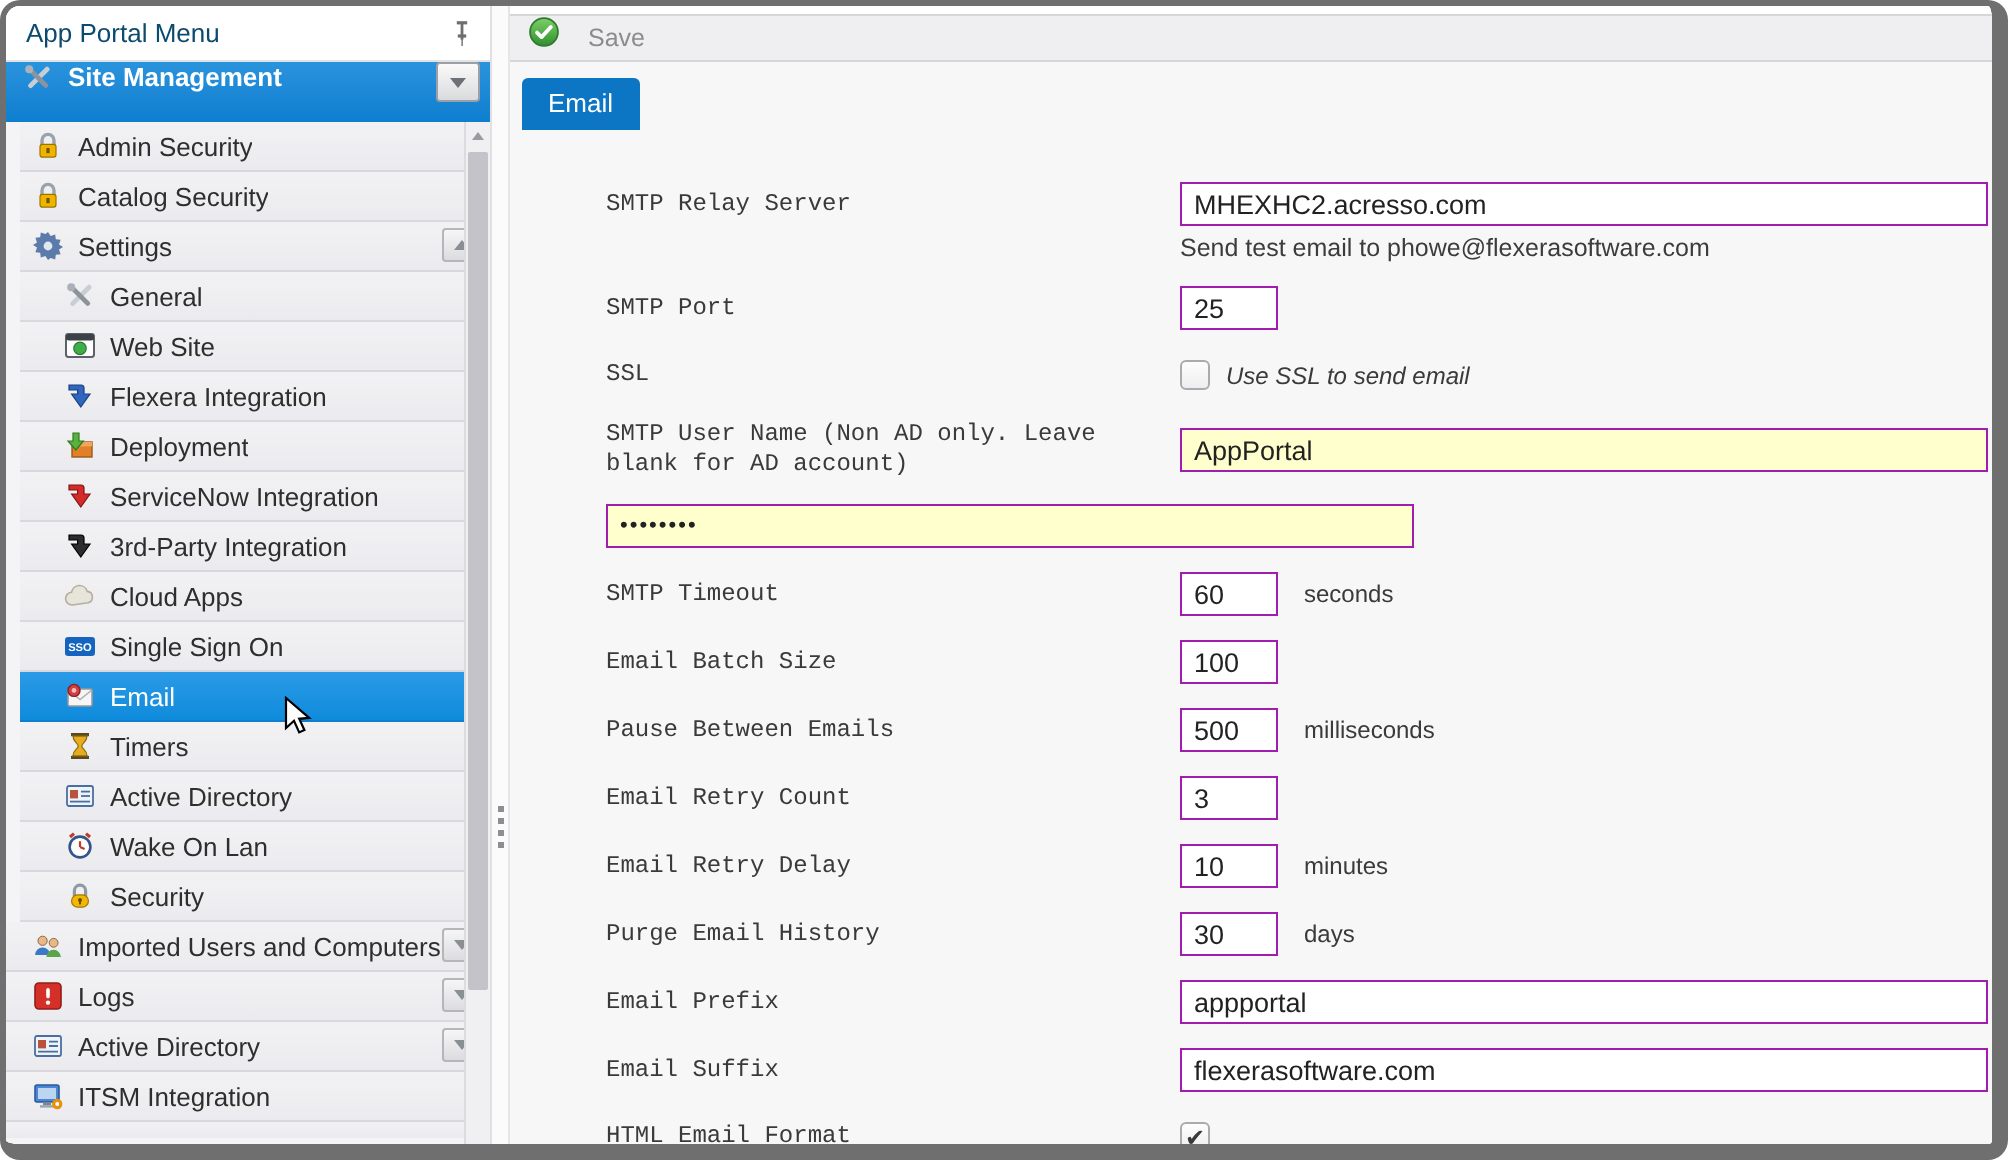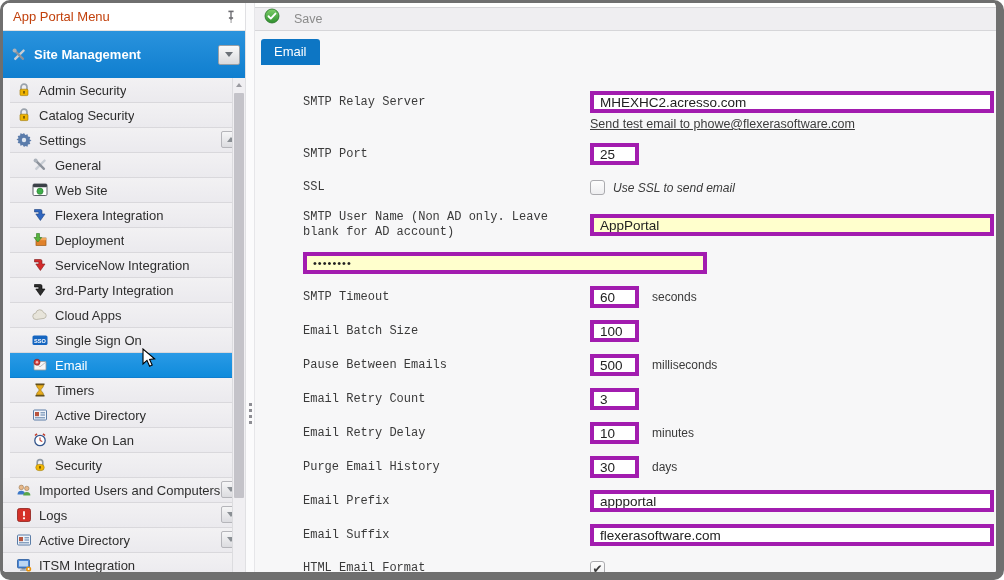--- a/index.html
+++ b/index.html
@@ -5,24 +5,24 @@
   * { box-sizing: border-box; margin: 0; padding: 0; }
   html,body { background:#fff; font-family:"Liberation Sans", sans-serif; }
   .window{
     position:relative; width:1004px; height:580px; overflow:hidden;
     border:3px solid #6f6f6f; border-right-width:8px; border-bottom-width:8px;
     border-radius:10px; background:#fff; display:flex;
   }
   
   .sidebar{ width:242px; display:flex; flex-direction:column; background:#fff; flex:none; }
   .sb-header{ height:28px; display:flex; align-items:center; padding:0 6px 0 10px;
-    font-size:13px; color:#c2410c; border-bottom:1px solid #e2e2e2; background:#fff; }
+    font-size:13px; color:#0c4a6e; border-bottom:1px solid #e2e2e2; background:#fff; }
   .sb-header .title{ flex:1; }
-  .group-header{ height:47px; background:linear-gradient(#2a93dd,#0f7ecf);
-    display:flex; align-items:center; padding:0 5px 0 8px; color:#fff; font-weight:bold; font-size:13px; }
+  .group-header{ height:30px; background:linear-gradient(#2a93dd,#0f7ecf);
+    display:flex; padding:0 5px 0 8px; color:#fff; font-weight:bold; font-size:13px; }
   .group-header .glabel{ flex:1; margin-left:7px; }
   .drop-btn{ width:22px; height:20px; border:1px solid #9aa0a6; border-radius:2px;
     background:linear-gradient(#fafafa,#d9dadd); display:flex; align-items:center; justify-content:center; }
   .tri-down{ width:0;height:0;border-left:4px solid transparent;border-right:4px solid transparent;border-top:5px solid #6b7177; }
   .tri-up{ width:0;height:0;border-left:4px solid transparent;border-right:4px solid transparent;border-bottom:5px solid #8a8f94; }
   .sb-list{ flex:1; position:relative; background:#f4f3f5; overflow:hidden; }
   .rows{ position:absolute; left:0; right:1px; top:0; }
   .si{ height:25px; display:flex; align-items:center; font-size:13px; color:#2e2e2e;
     border-bottom:1px solid #d9d8dc; background:linear-gradient(#f2f1f3,#ebeaee); position:relative; }
   .si.lvl0{ padding-left:13px; }
@@ -49,27 +49,27 @@
     display:flex; align-items:center; padding-left:9px; }
   .save-btn{ display:flex; align-items:center; gap:8px; cursor:pointer; }
   .save-btn .txt{ font-size:12.5px; color:#8b8b8b; }
   .content{ flex:1; background:#f7f7f8; padding:8px 0 0 6px; }
   .tab{ display:inline-block; background:#0d76c4; color:#fff; font-size:13px; padding:5px 13px 6px;
     border-radius:3px 3px 0 0; }
   .form{ padding:26px 0 0 42px; }
   .frow{ display:flex; align-items:center; margin-bottom:12px; min-height:21px; }
   .frow .flabel{ width:287px; flex:none; font-size:12px; color:#3a3a3a; line-height:1.25; padding-right:8px;font-family:Liberation Mono, monospace; }
   .stack{ display:flex; flex-direction:column; }
-  input.txt{ height:22px; border:4px solid #a21caf; background:#fff; font-family:"Liberation Sans",sans-serif;
+  input.txt{ height:22px; border:1px solid #a21caf; background:#fff; font-family:"Liberation Sans",sans-serif;
     font-size:13.5px; color:#222; padding:0 6px; outline:none; }
   input.wide{ width:404px; }
   input.small{ width:49px; }
   input.hl{ background:#ffffcd; }
   .suffix{ font-size:12px; color:#3a3a3a; margin-left:13px; }
-  .linkrow{ font-size:12.5px; color:#3c3c3c; text-decoration:underline; margin-top:4px; }
+  .linkrow{ font-size:12.5px; color:#3c3c3c; margin-top:4px; }
   .checkbox{ width:15px; height:15px; border:1px solid #ababaf; border-radius:3px;
     background:linear-gradient(#fdfdfd,#eeeef0); display:inline-flex; align-items:center; justify-content:center;
     font-size:12px; color:#3a3a3a; }
   .checkbox.checked::after{ content:"\2714"; line-height:1; }
   .cb-label{ font-size:12px; color:#3a3a3a; margin-left:8px;font-style:italic; }
   
   .cursor{ position:absolute; left:139px; top:345px; z-index:50; pointer-events:none; }
 </style>
 </head>
 <body>

